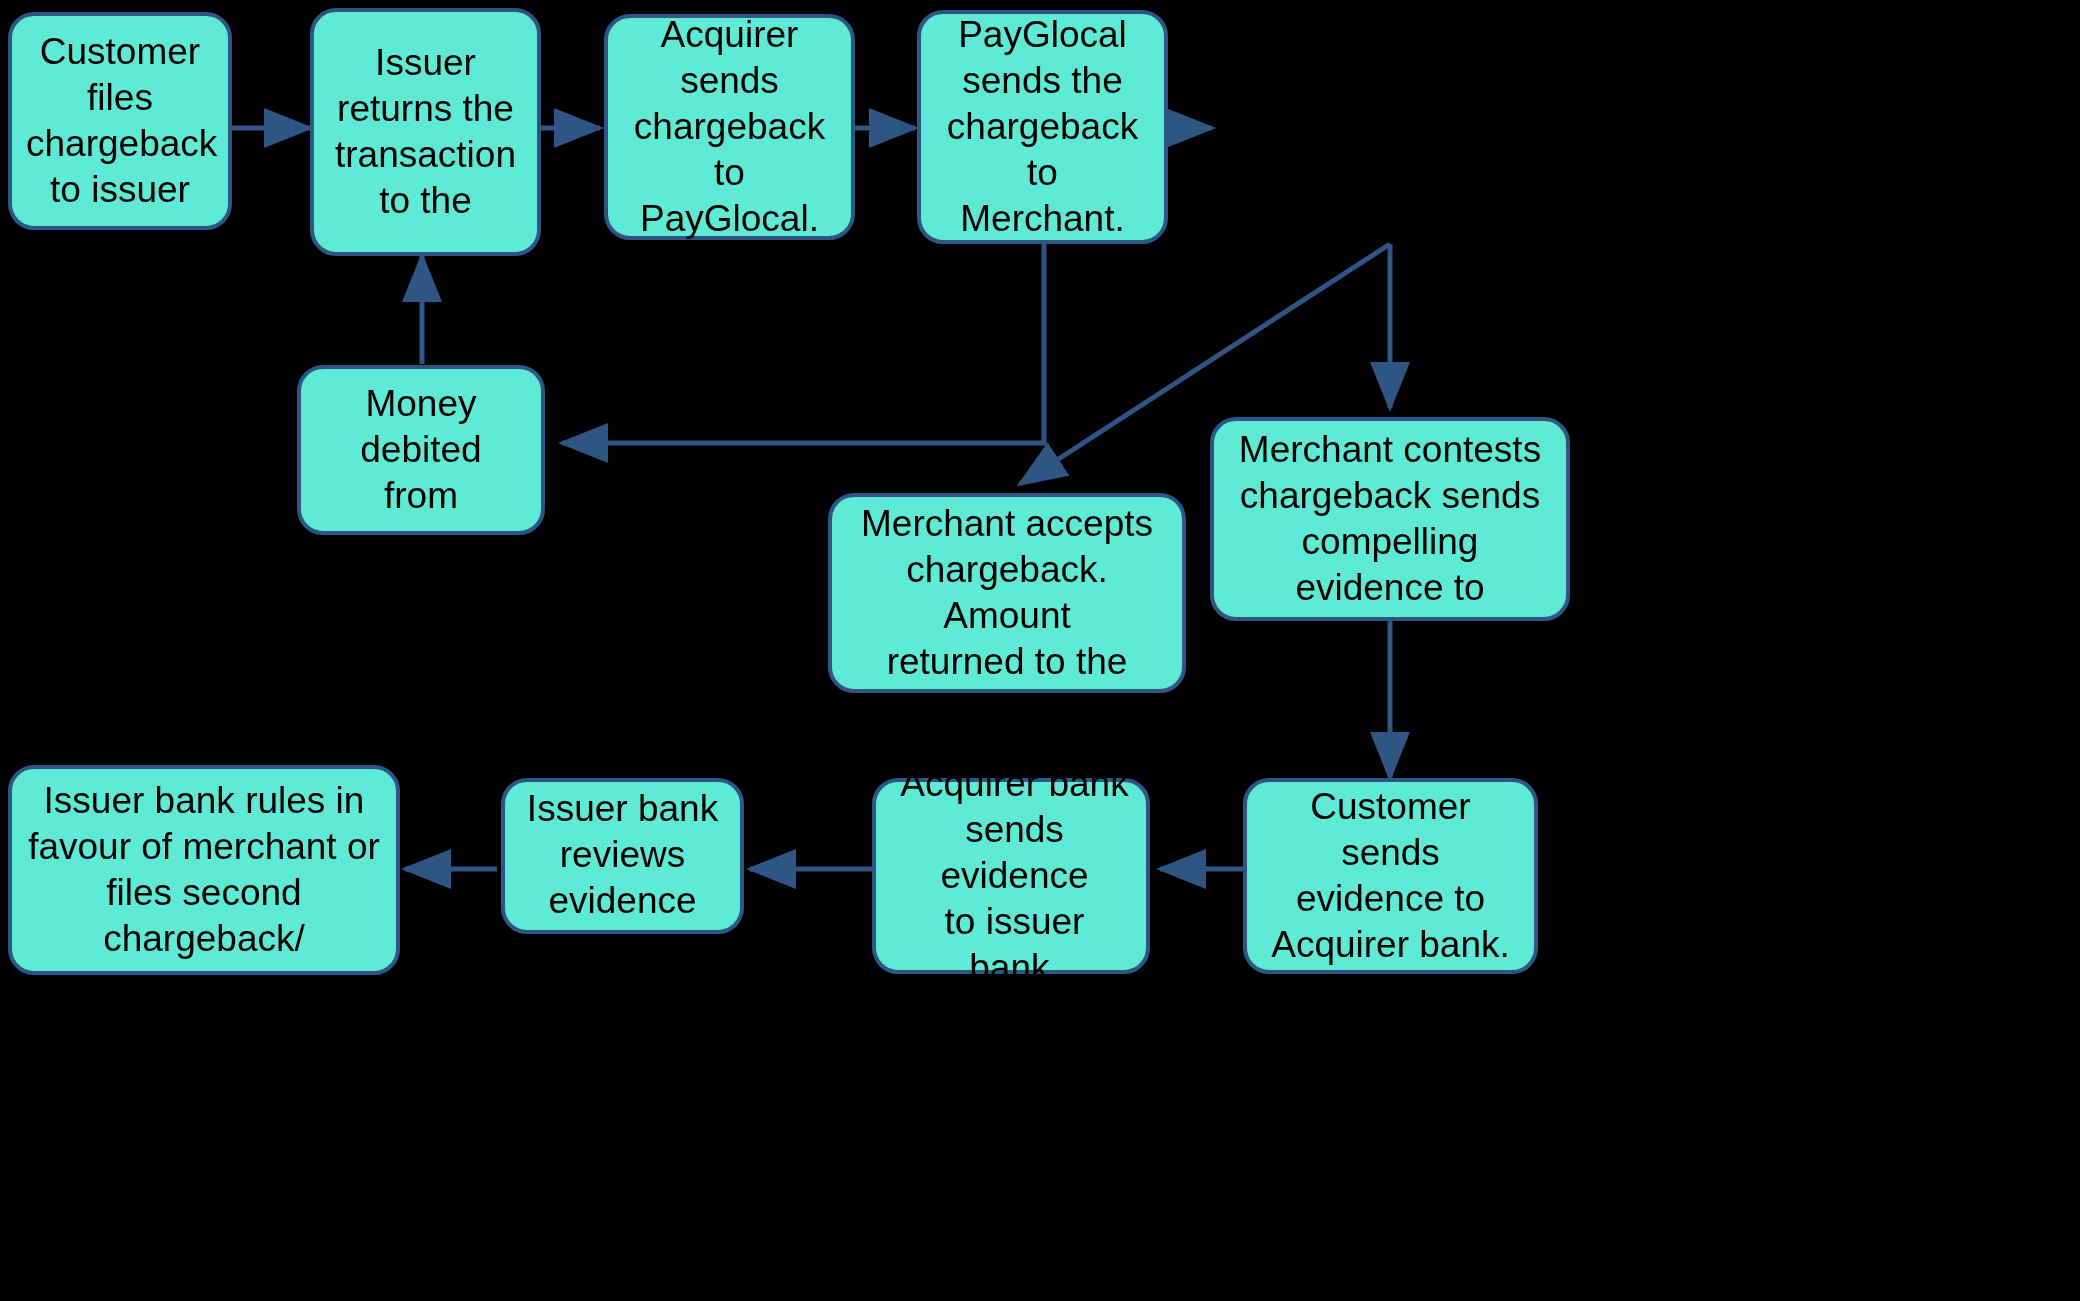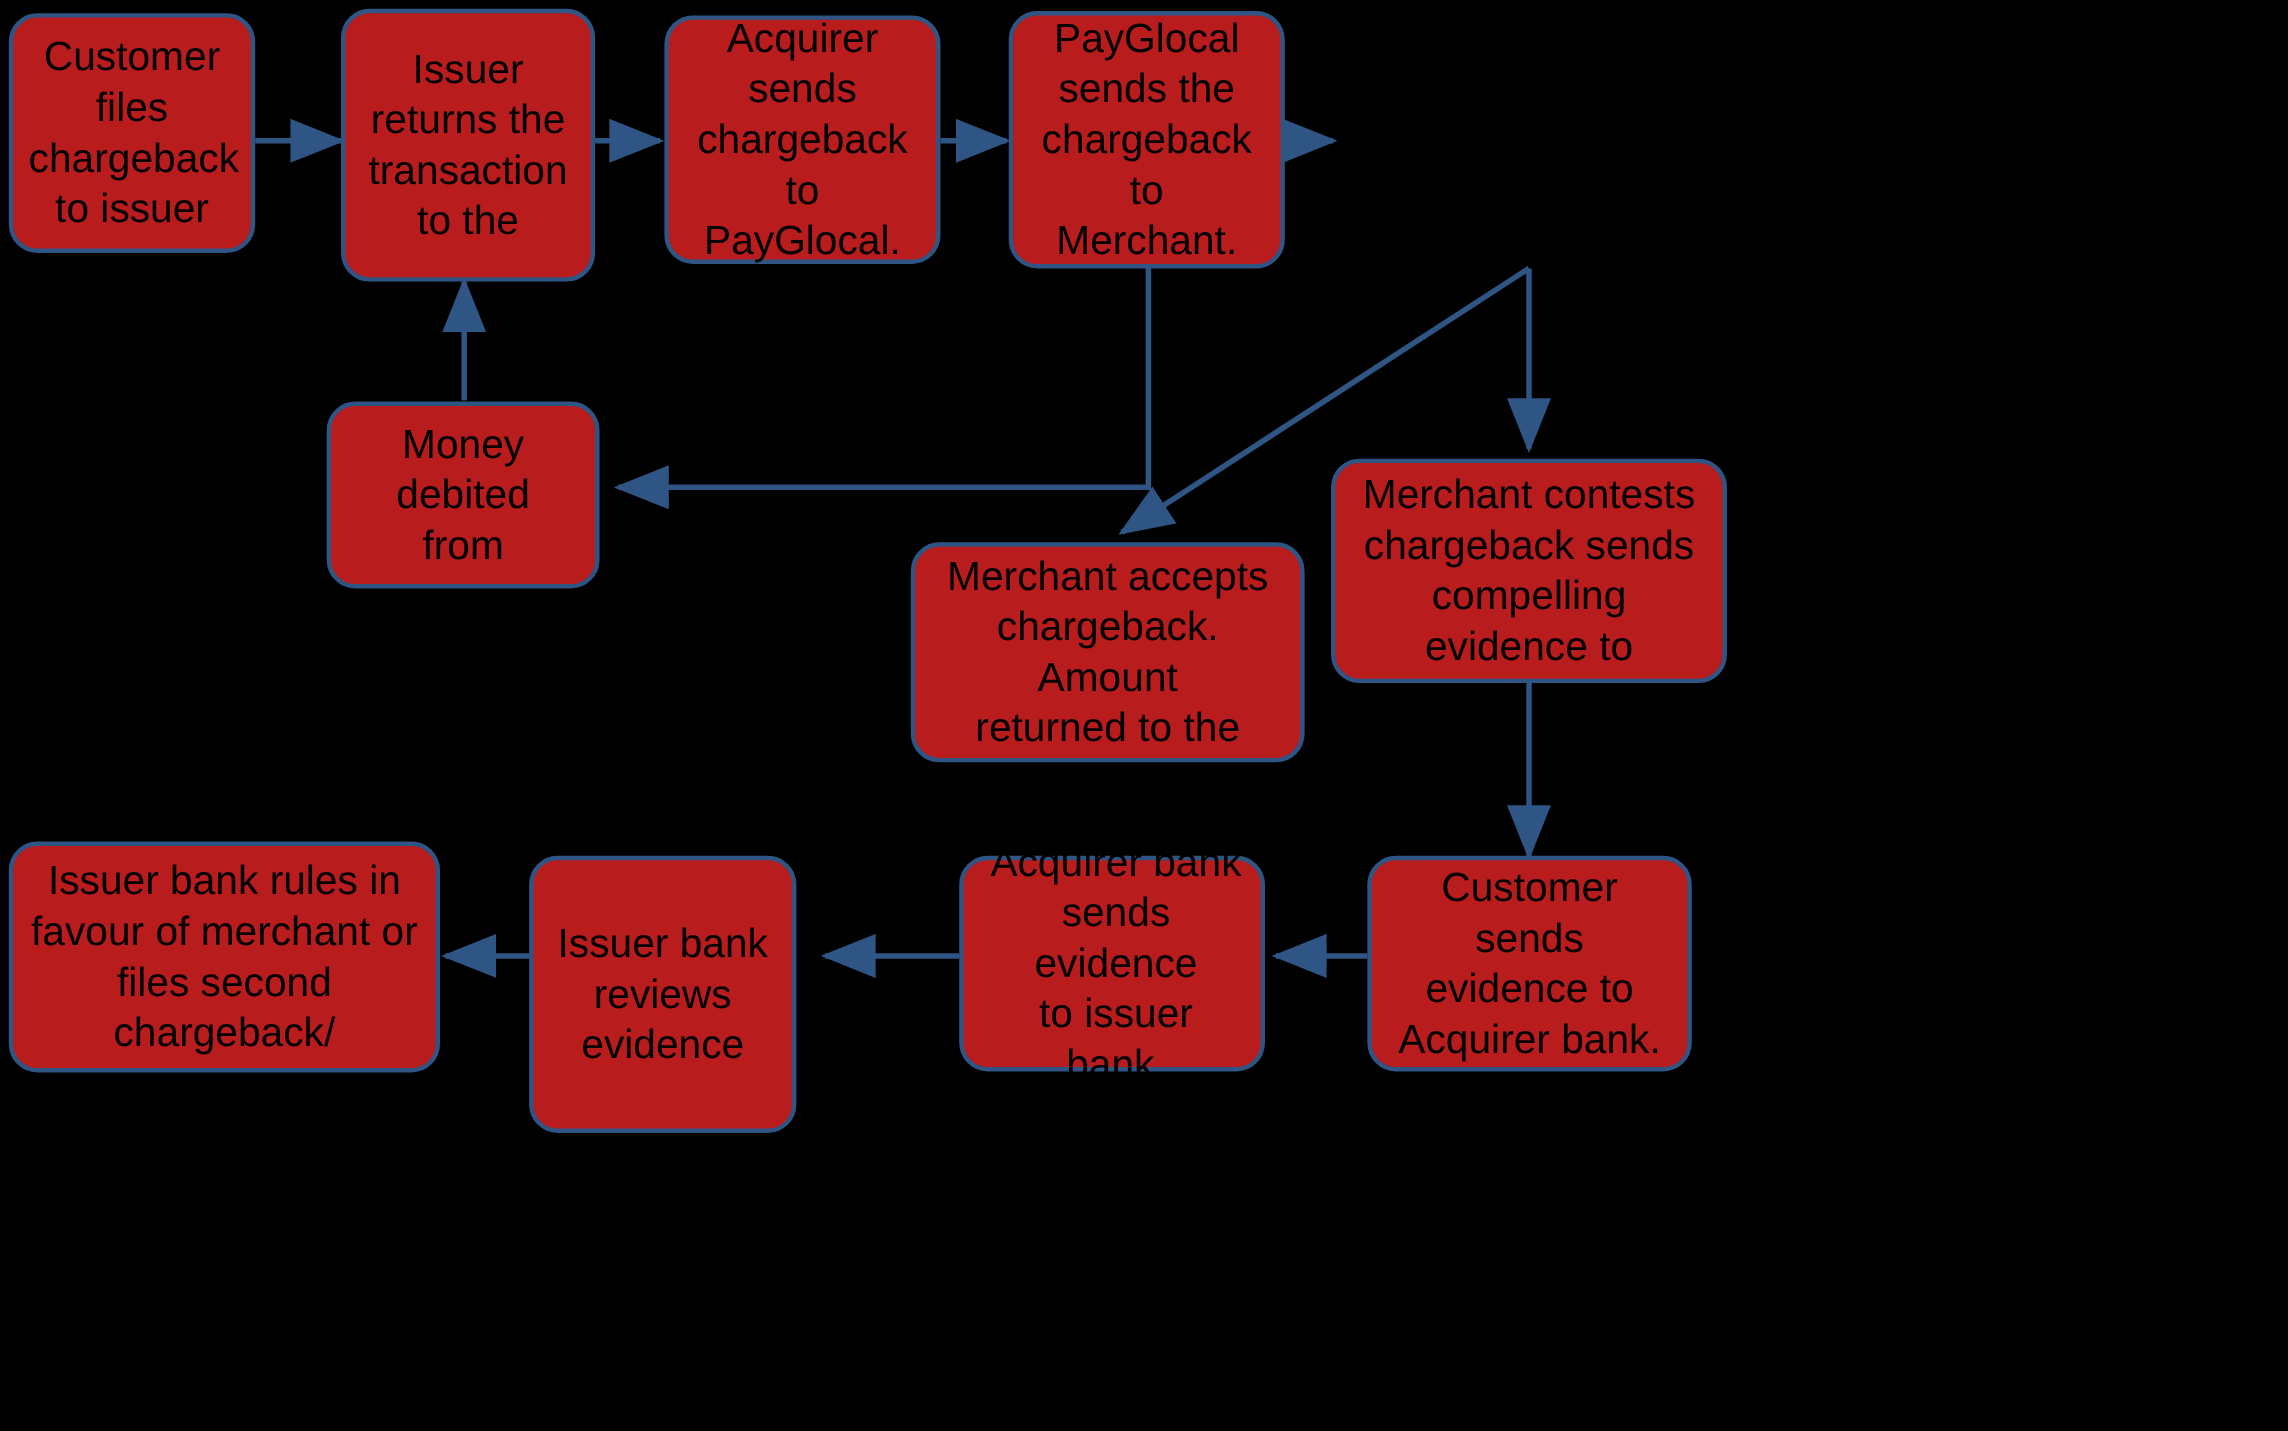--- a/index.html
+++ b/index.html
@@ -7,21 +7,21 @@
     position:relative;
     width:2080px;height:1301px;
     background:#000000;
     overflow:hidden;
     font-family:"Liberation Sans", sans-serif;
   }
   svg.edges{position:absolute;left:0;top:0;width:2080px;height:1301px;pointer-events:none;}
   .node{
     position:absolute;
     box-sizing:border-box;
-    background:#b91c1c;
+    background:#5eead4;
     border:4px solid #2E5584;
     border-radius:26px;
     display:flex;
     align-items:center;
     justify-content:center;
     text-align:center;
     color:#000000;
     font-size:37px;
     line-height:1.24;
     padding:6px 14px;
@@ -116,21 +116,21 @@
 evidence to
 Acquirer bank.</span>
   </div>
 
   <div class="node" style="left:872px;top:778px;width:278px;height:196px;padding-left:21px;">
     <span class="lbl">Acquirer bank
 sends evidence
 to issuer bank.</span>
   </div>
 
-  <div class="node" style="left:481px;top:778px;width:243px;height:252px;">
+  <div class="node" style="left:501px;top:778px;width:243px;height:156px;align-items:flex-end;">
     <span class="lbl">Issuer bank
 reviews
 evidence</span>
   </div>
 
   <div class="node" style="left:8px;top:765px;width:392px;height:210px;">
     <span class="lbl">Issuer bank rules in
 favour of merchant or
 files second chargeback/</span>
   </div>

